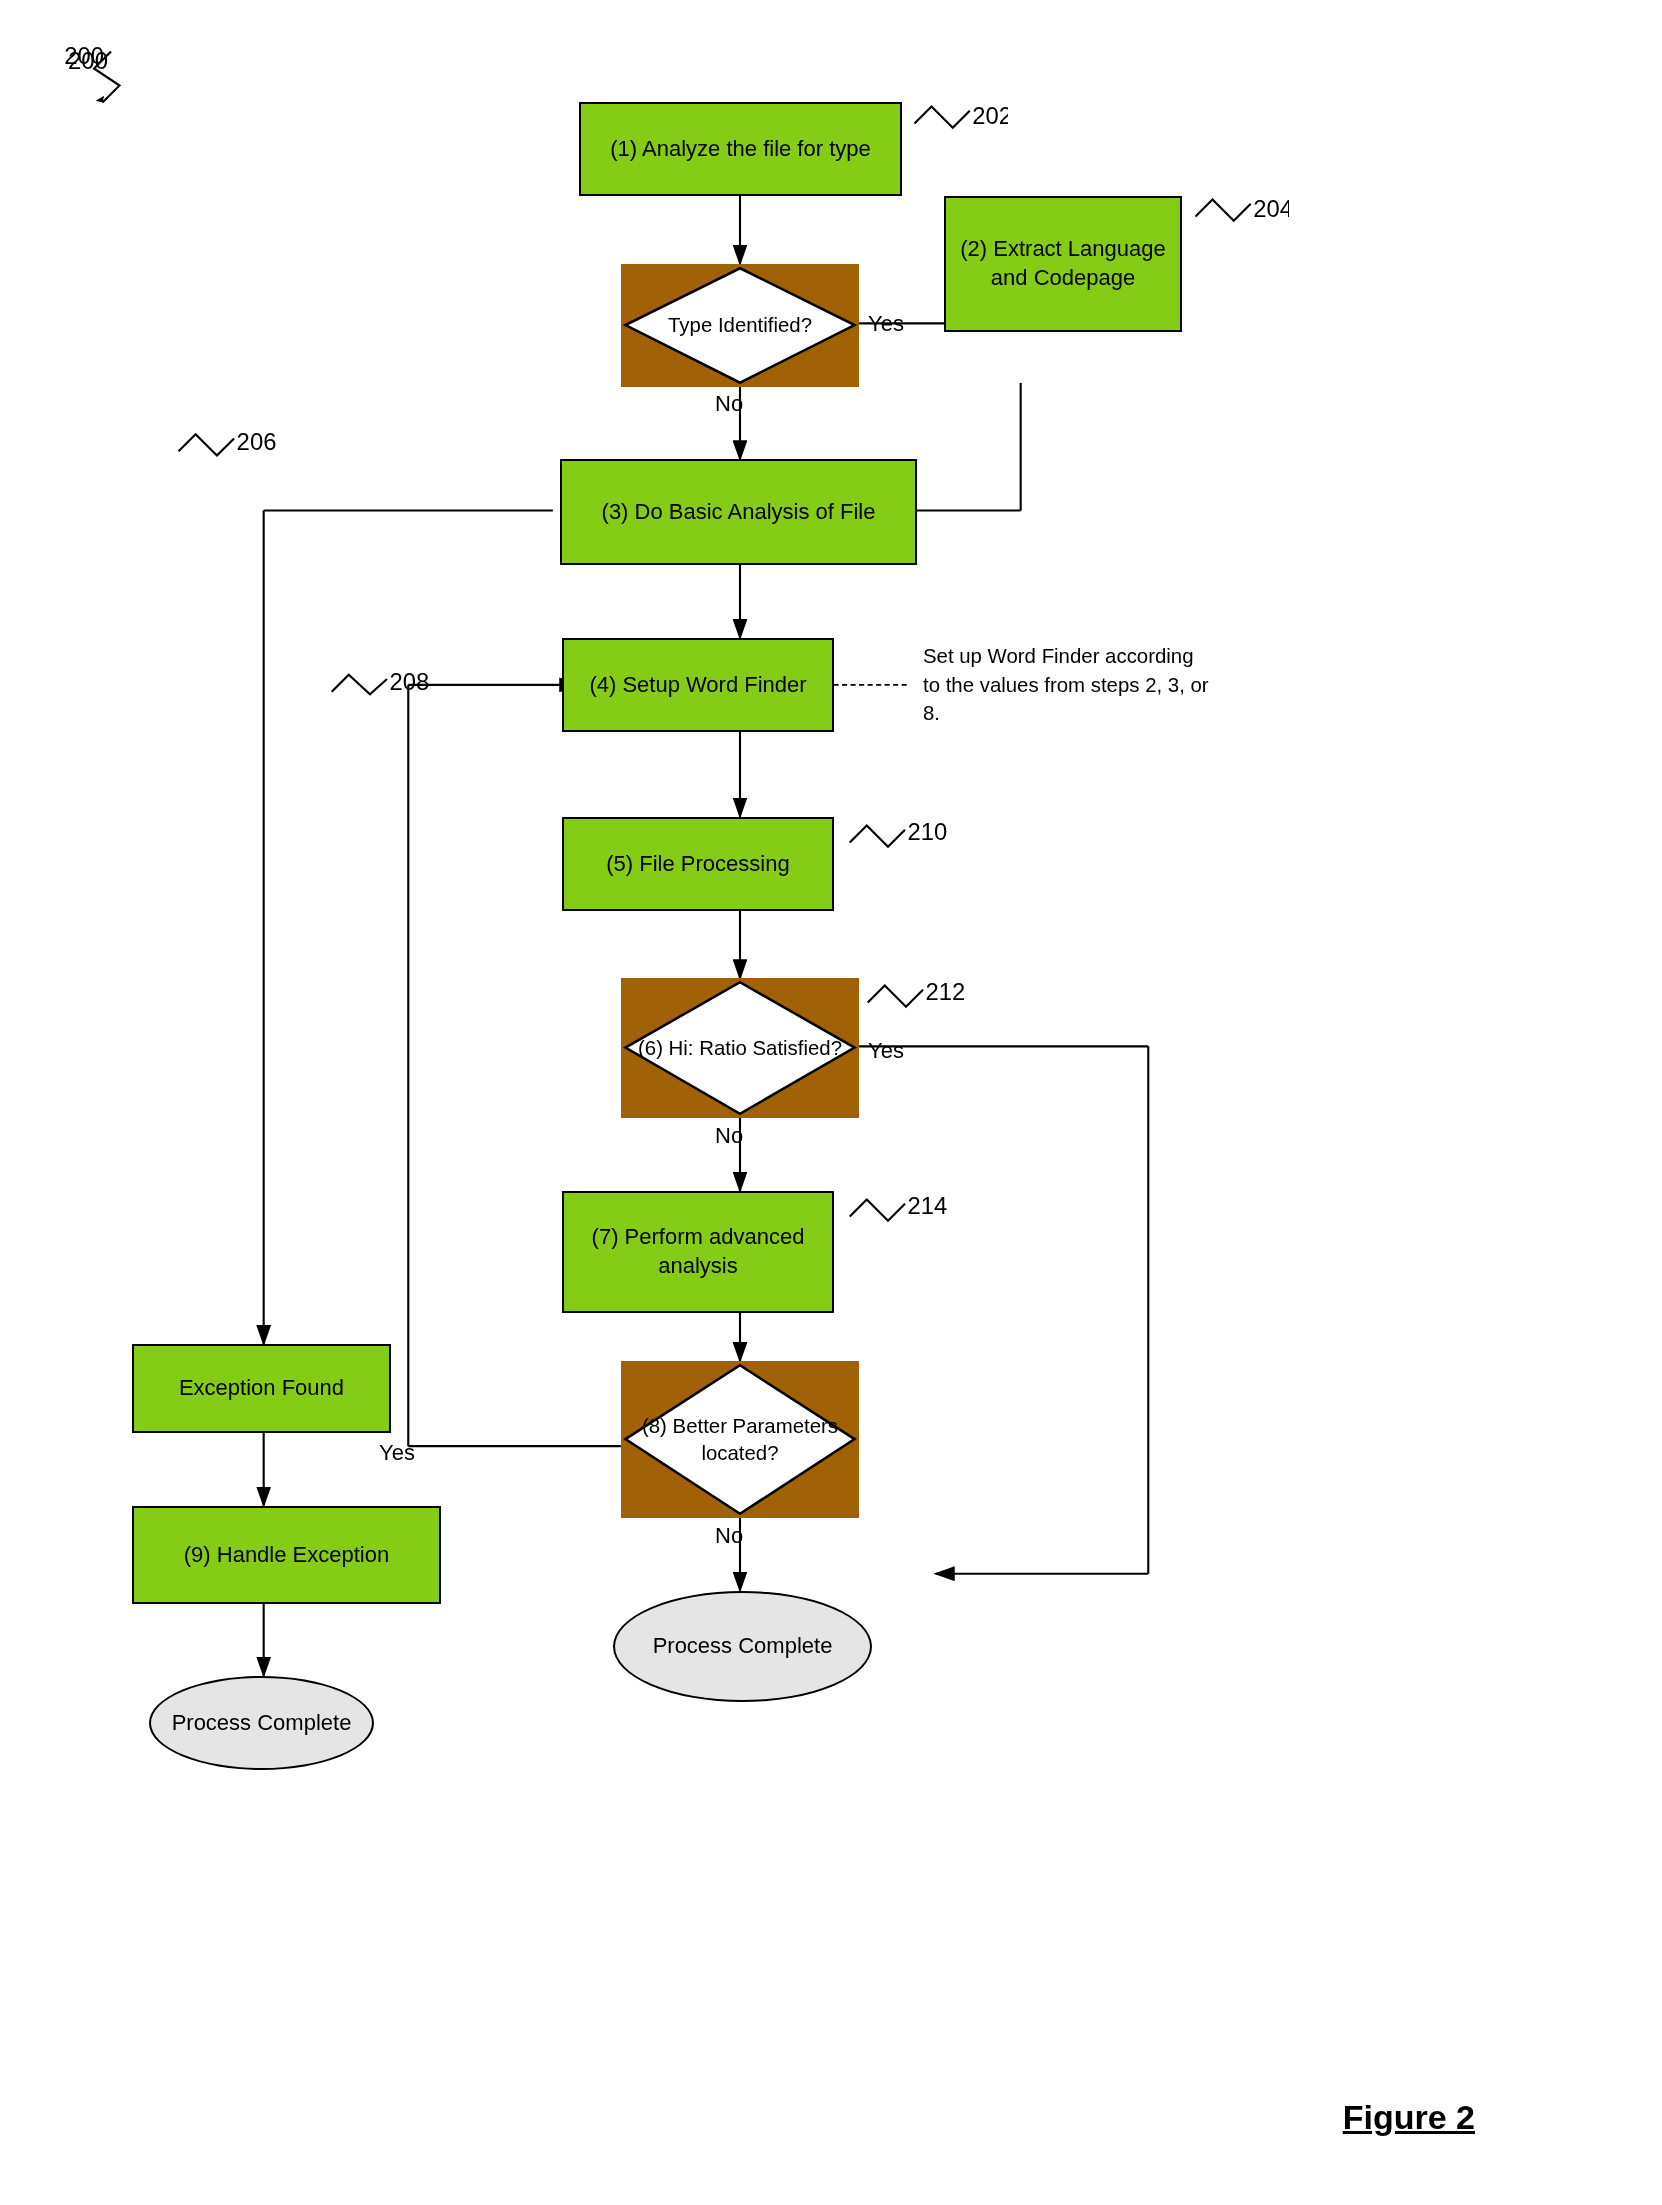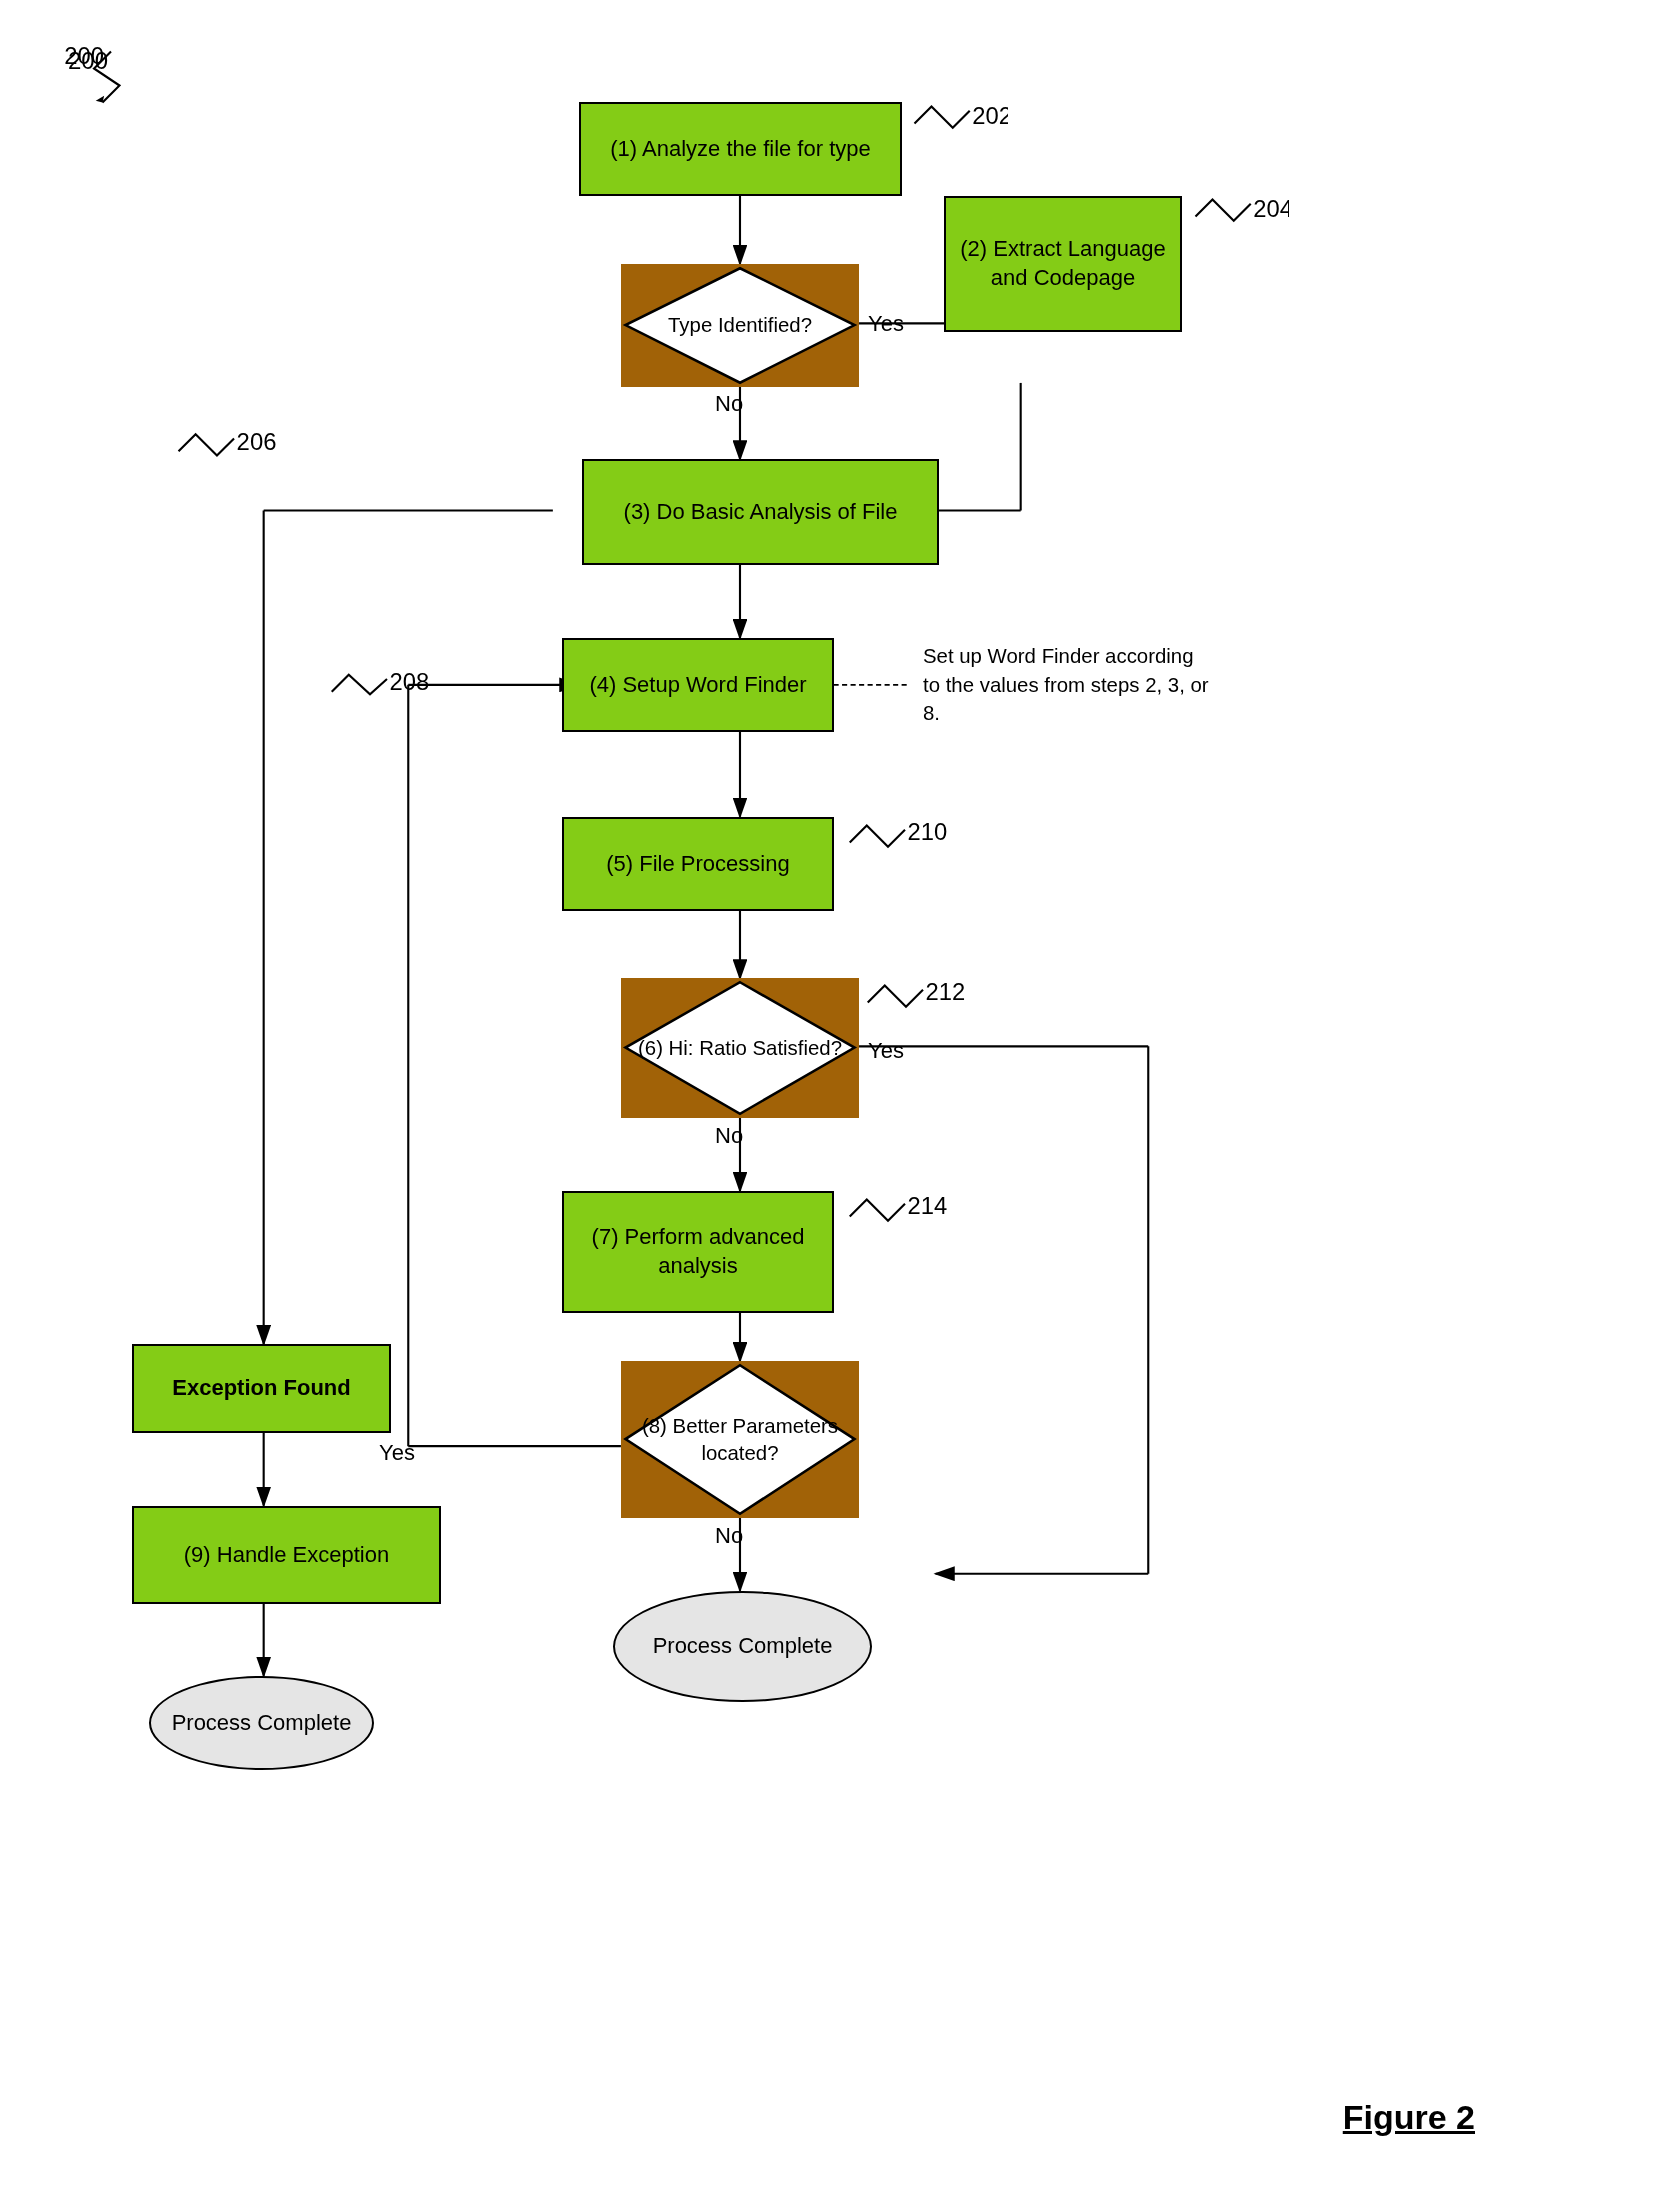--- a/index.html
+++ b/index.html
@@ -191,21 +191,21 @@
   <svg style="position:absolute;top:191px;left:1187px;" width="102" height="51" viewBox="0 0 120 60">
     <polyline points="10,30 30,10 55,35 75,15" fill="none" stroke="#000" stroke-width="2.5"></polyline>
     <text x="78" y="30" font-size="28" font-family="Arial">204</text>
   </svg>
 
   <svg style="position:absolute;top:417px;left:170px;" width="111" height="60" viewBox="0 0 130 70">
     <polyline points="10,40 30,20 55,45 75,25" fill="none" stroke="#000" stroke-width="2.5"></polyline>
     <text x="78" y="38" font-size="28" font-family="Arial">206</text>
   </svg>
 
-  <div class="node rect" style="top:459px; left:582px; width:357px; height:106px;">
+  <div class="node rect" style="top:459px; left:560px; width:357px; height:106px;">
     <span style="font-size:22px; padding:6.8px;">(3) Do Basic Analysis of File</span>
   </div>
 
   <svg style="position:absolute;top:662px;left:323px;" width="111" height="51" viewBox="0 0 130 60">
     <polyline points="10,35 30,15 55,38 75,20" fill="none" stroke="#000" stroke-width="2.5"></polyline>
     <text x="78" y="33" font-size="28" font-family="Arial">208</text>
   </svg>
 
   <div class="node rect" style="top:638px; left:562px; width:272px; height:94px;">
     <span style="font-size:22px; padding:6.8px;">(4) Setup Word Finder</span>
@@ -256,21 +256,21 @@
       </svg>
       <span class="diamond-text" style="font-size:20.4px;">(8) Better Parameters located?</span>
     </div>
   </div>
 
   <div style="position:absolute; top:1440px; left:379px; font-size:22px;">Yes</div>
 
   <div style="position:absolute; top:1523px; left:715px; font-size:22px;">No</div>
 
   <div class="node rect" style="top:1344px; left:132px; width:259px; height:89px;">
-    <span style="font-size:22px; font-weight:bold; padding:6.8px;">Exception Found</span>
+    <span style="font-size:22px; font-weight:normal; padding:6.8px;">Exception Found</span>
   </div>
 
   <div class="node rect" style="top:1506px; left:132px; width:309px; height:98px;">
     <span style="font-size:22px; padding:6.8px;">(9) Handle Exception</span>
   </div>
 
   <div class="node oval" style="top:1676px; left:149px; width:225px; height:94px;">
     <span style="font-size:22px;">Process Complete</span>
   </div>
 

